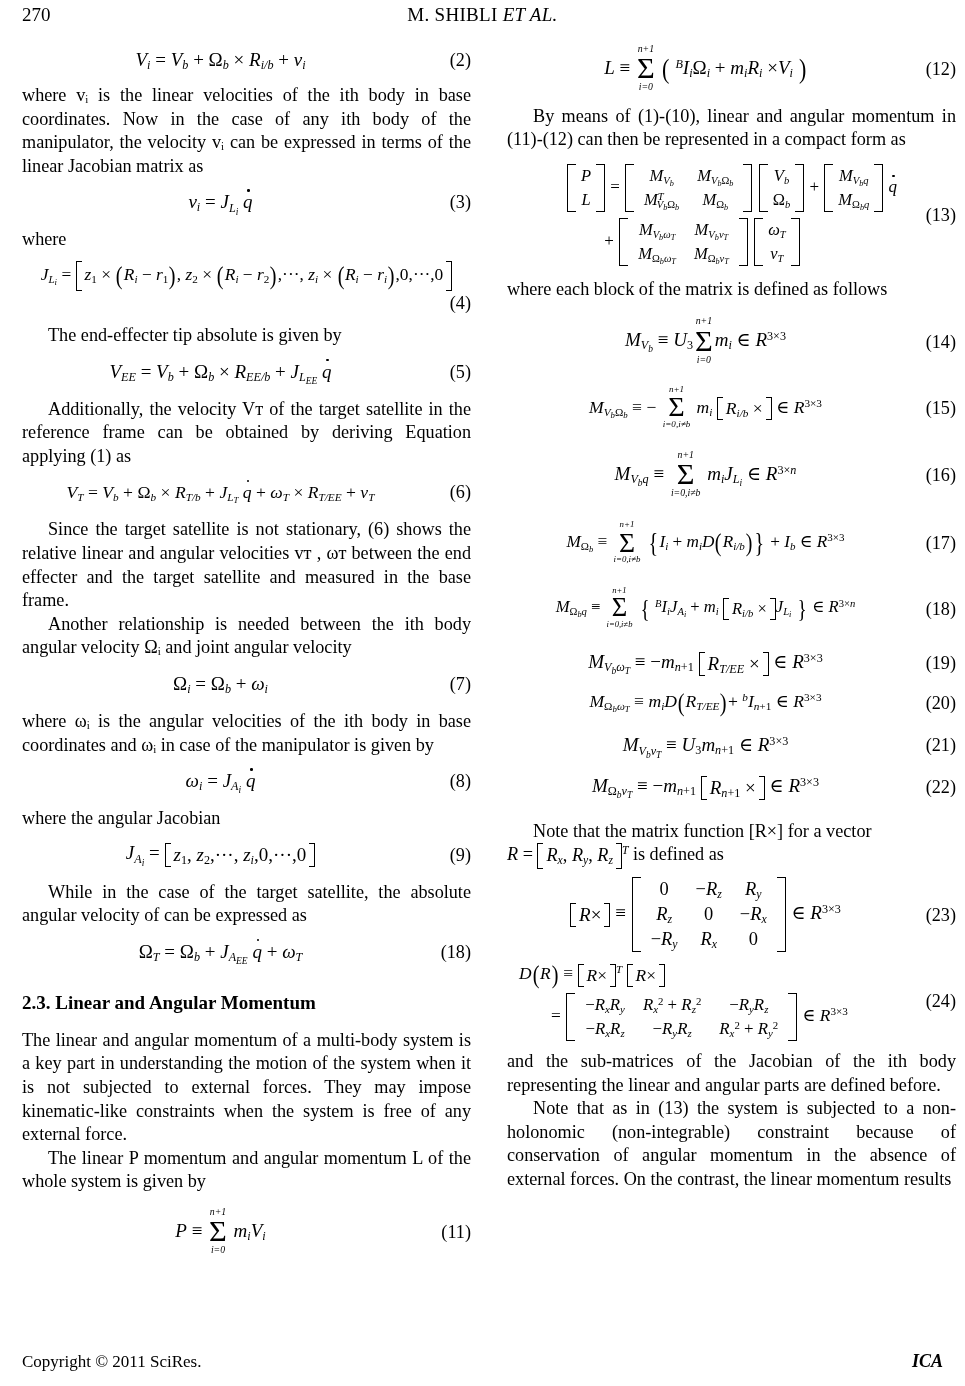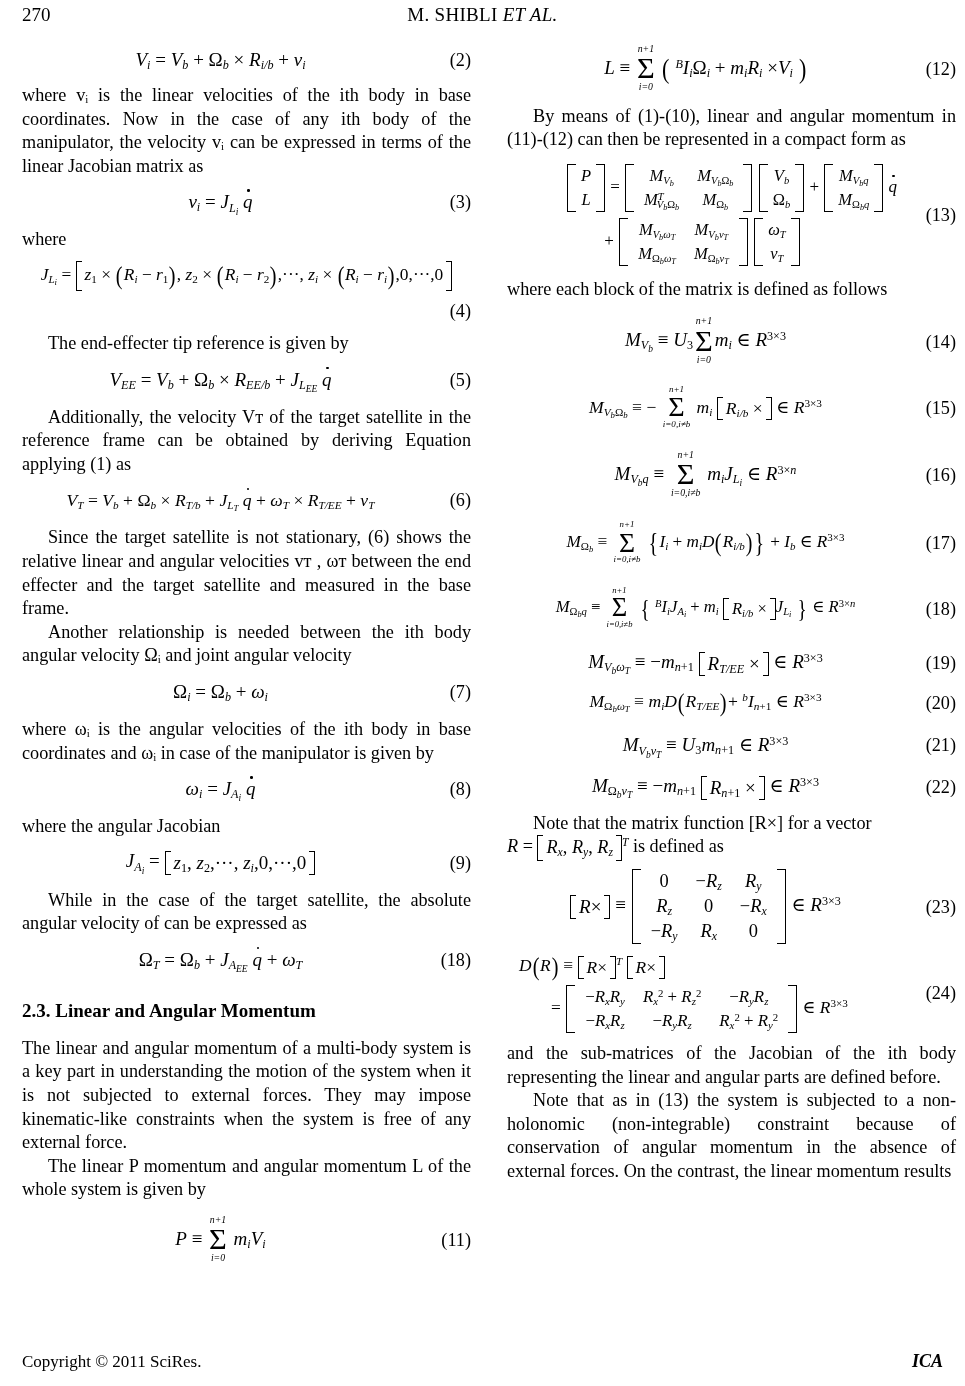--- a/index.html
+++ b/index.html
@@ -251,39 +251,39 @@
 
       <div class="eq">
         <span class="eq-body">
           <i class="v">v</i><sub><i>i</i></sub> = <i class="v">J</i><sub><i>L<sub>i</sub></i></sub> <span class="dot-over"><i class="v">q</i></span>
         </span>
         <span class="num">(3)</span>
       </div>
 
       <p class="body gap">where</p>
 
-      <div class="eq eq-wide" style="margin-bottom:8px;">
+      <div class="eq eq-wide" style="margin-bottom:0;">
         <span class="eq-body" style="font-size:17.4px;">
           <i class="v">J</i><sub><i>L<sub>i</sub></i></sub> =
           <span class="sbr">
               <span class="br l"></span>
               <span class="inner">
             <i class="v">z</i><sub>1</sub> × <span class="paren-big">(</span><i class="v">R</i><sub><i>i</i></sub> − <i class="v">r</i><sub>1</sub><span class="paren-big">)</span>,
             <i class="v">z</i><sub>2</sub> × <span class="paren-big">(</span><i class="v">R</i><sub><i>i</i></sub> − <i class="v">r</i><sub>2</sub><span class="paren-big">)</span>,···,
             <i class="v">z</i><sub><i>i</i></sub> × <span class="paren-big">(</span><i class="v">R</i><sub><i>i</i></sub> − <i class="v">r</i><sub><i>i</i></sub><span class="paren-big">)</span>,0,···,0
           </span>
               <span class="br r"></span>
             </span>
         </span>
       </div>
       <div class="eq" style="margin-top:0;justify-content:flex-end;min-height:24px;">
         <span class="num">(4)</span>
       </div>
 
-      <p class="body indent">The end-effecter tip reference is given by</p>
+      <p class="body indent">The end-effecter tip absolute is given by</p>
 
       <div class="eq">
         <span class="eq-body">
           <i class="v">V</i><sub><i>EE</i></sub> = <i class="v">V</i><sub><i>b</i></sub> + <span class="up">Ω</span><sub><i>b</i></sub> × <i class="v">R</i><sub><i>EE/b</i></sub> + <i class="v">J</i><sub><i>L<sub>EE</sub></i></sub> <span class="dot-over"><i class="v">q</i></span>
         </span>
         <span class="num">(5)</span>
       </div>
 
       <p class="body indent gap">Additionally, the velocity  Vᴛ  of the target satellite in the reference frame can be obtained by deriving Equation applying (1) as</p>
 
@@ -578,21 +578,21 @@
           <span class="sbr">
               <span class="br l"></span>
               <span class="inner"><i class="v">R</i><sub><i>n</i>+1</sub> ×</span>
               <span class="br r"></span>
             </span>
           ∈ <i class="v">R</i><sup>3×3</sup>
         </span>
         <span class="num">(22)</span>
       </div>
 
-      <p class="body indent" style="margin-top:10px;">Note that the matrix function  [R×]  for a vector</p>
+      <p class="body indent" style="margin-top:18px;">Note that the matrix function  [R×]  for a vector</p>
       <p class="body" style="white-space:nowrap;">
         <span><i class="v">R</i> =
           <span class="sbr">
               <span class="br l"></span>
               <span class="inner"><i class="v">R</i><sub><i>x</i></sub>, <i class="v">R</i><sub><i>y</i></sub>, <i class="v">R</i><sub><i>z</i></sub></span>
               <span class="br r"></span>
             </span><sup><i>T</i></sup>
         </span>
         <span>is defined as</span>
       </p>

